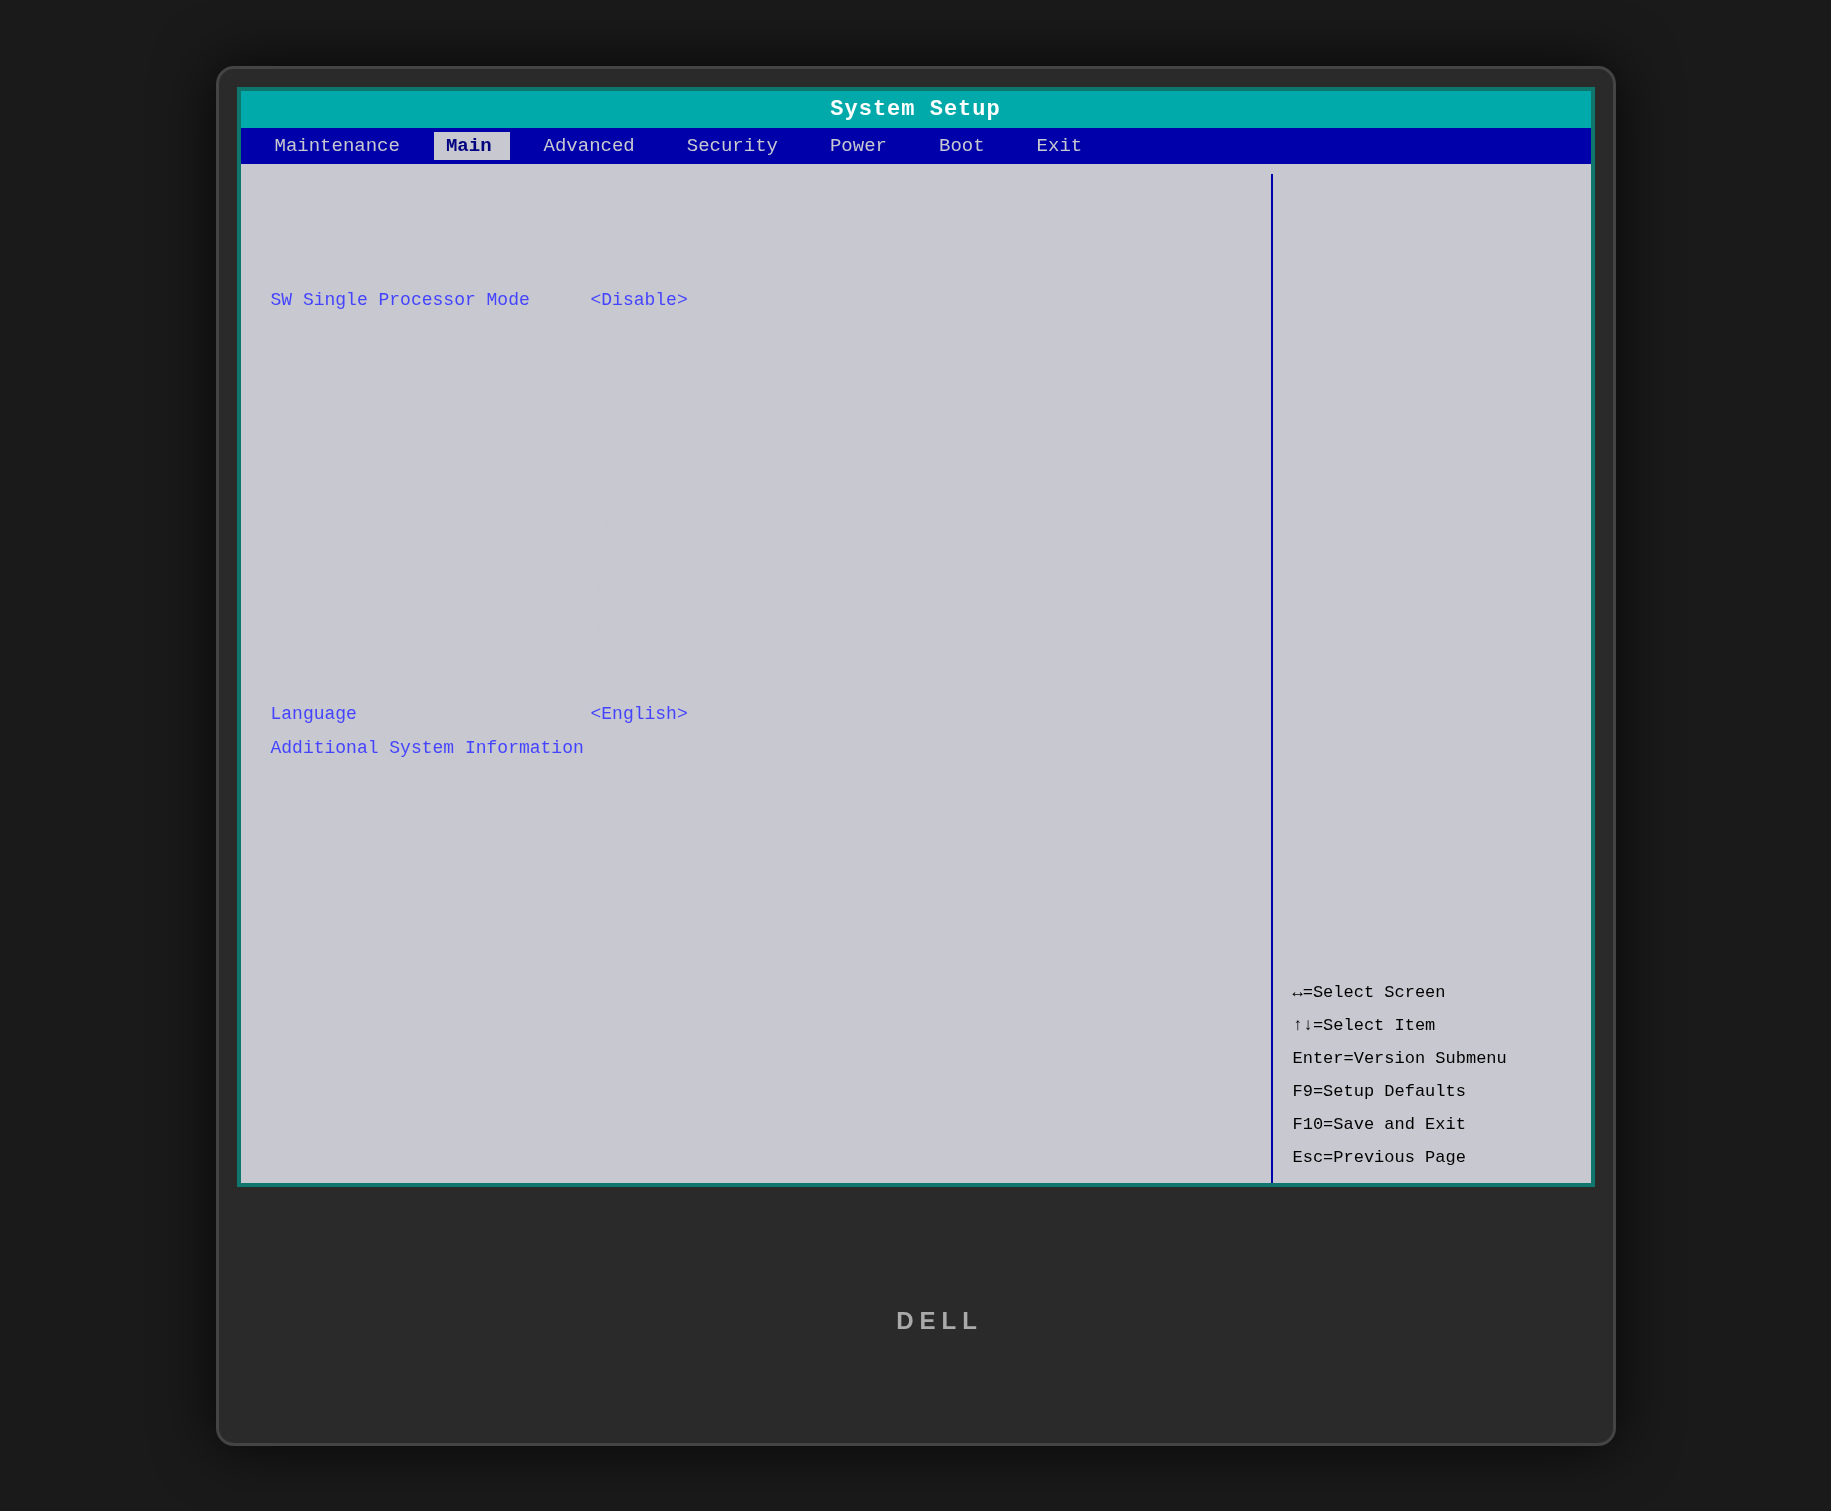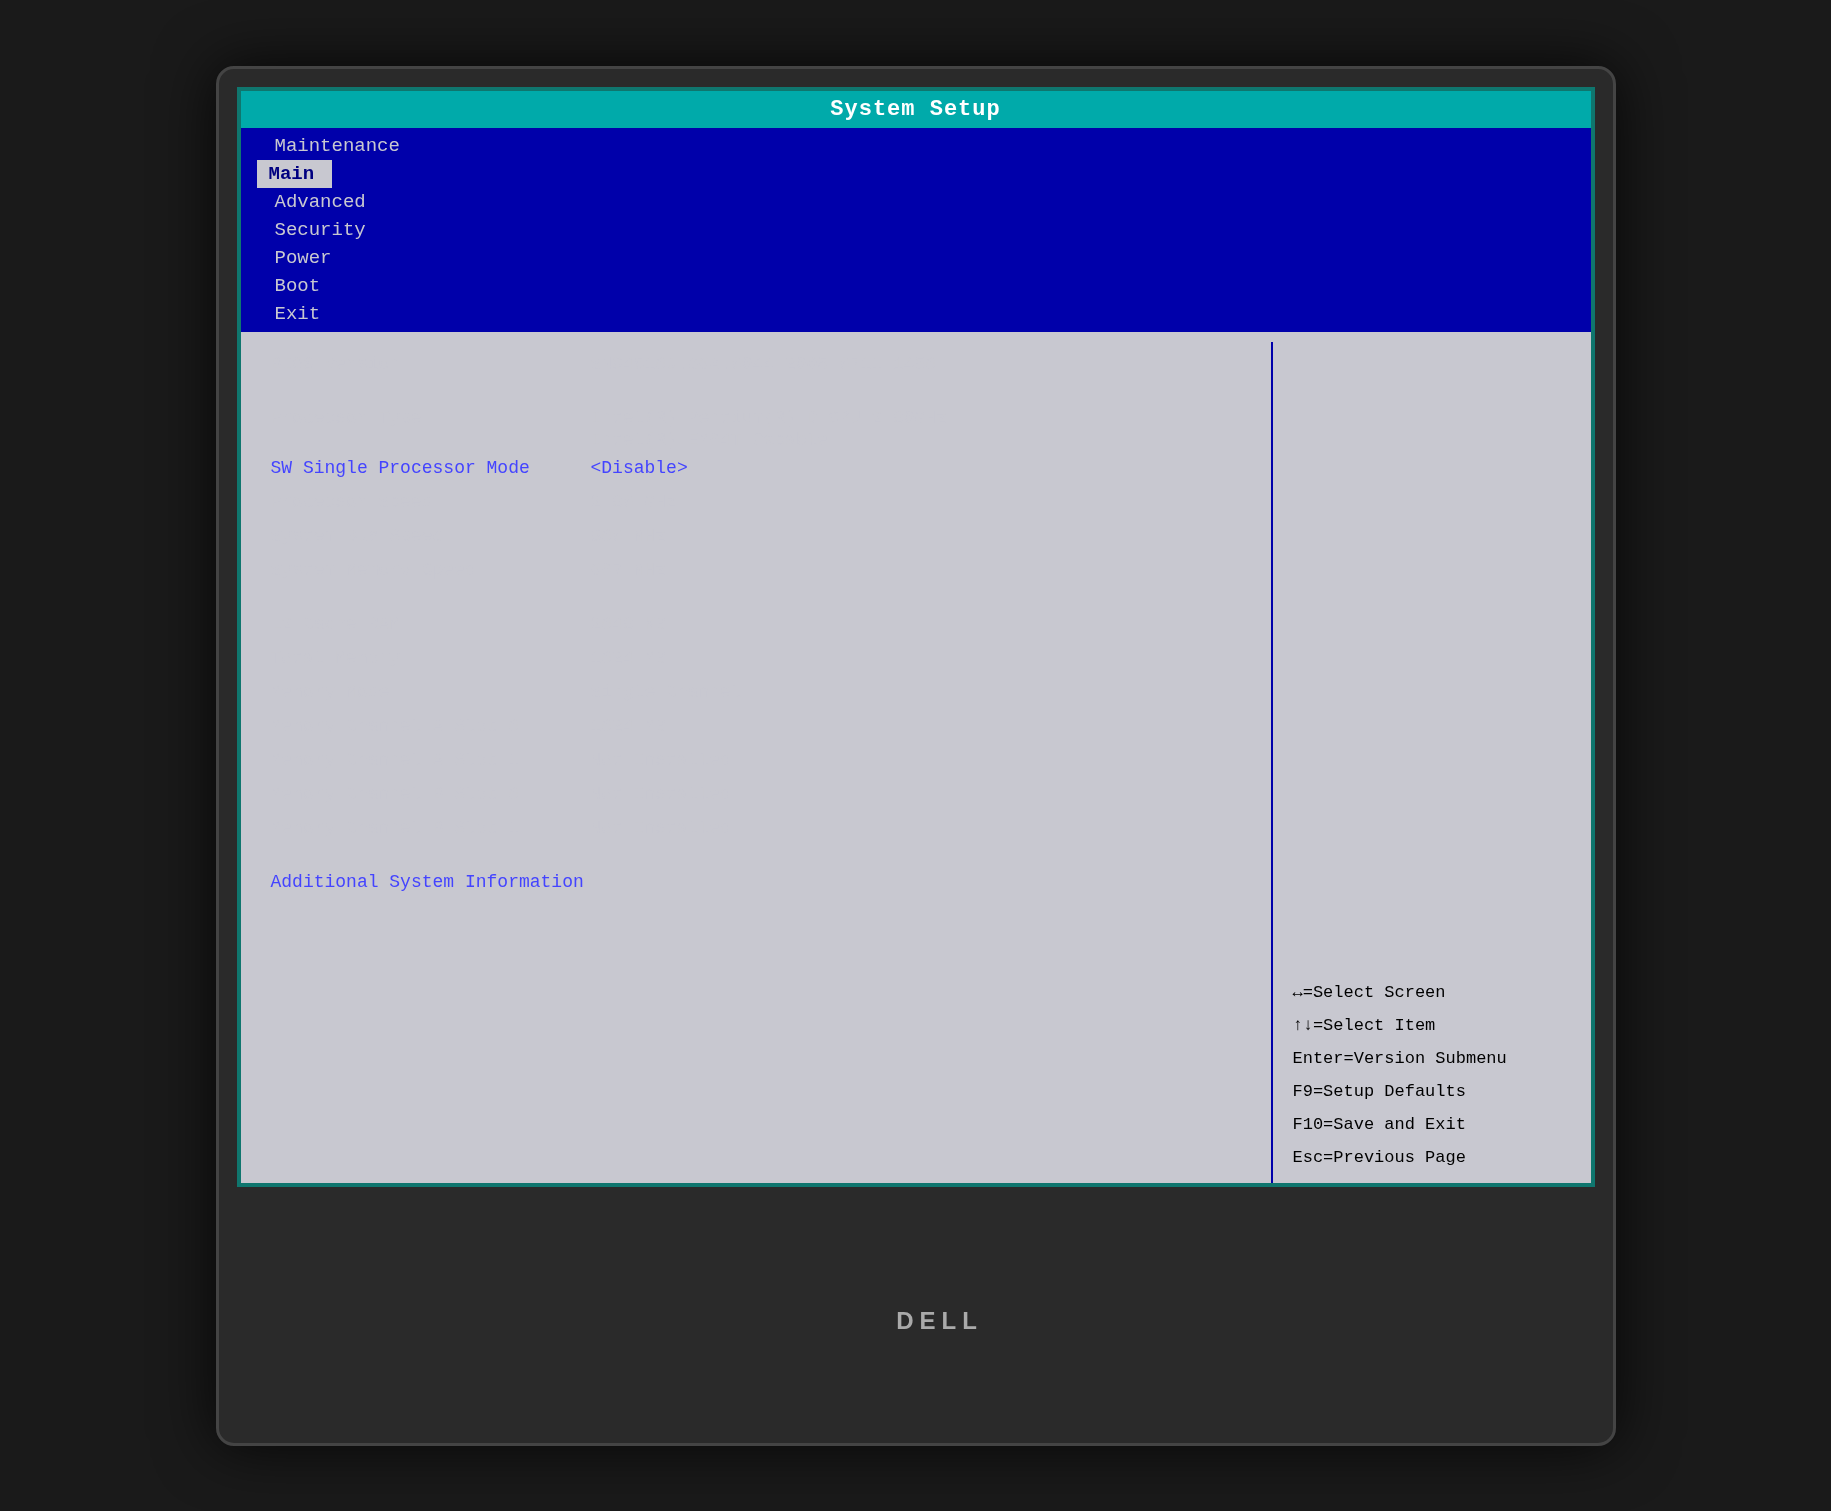--- a/index.html
+++ b/index.html
@@ -53,24 +53,24 @@
       padding: 6px 0;
       font-size: 22px;
       font-weight: bold;
       letter-spacing: 1px;
     }
 
     
     .nav-bar {
       background: #0000aa;
       display: flex;
-      flex-direction: column;
-      align-items: flex-start;
+      flex-direction: row;
+      align-items: center;
       padding: 4px 16px;
-      gap: 0;
+      gap: 16px;
     }
 
     .nav-item {
       color: #c8c8d0;
       font-size: 19px;
       padding: 3px 18px;
       cursor: pointer;
       font-family: 'Courier New', Courier, monospace;
     }
 
@@ -247,20 +247,24 @@
             <span class="info-value">Not Installed</span>
           </div>
 
           <div class="info-row">
             <span class="info-label">Memory Channel B Slot 1</span>
             <span class="info-value">Not Installed</span>
           </div>
 
           <div class="spacer"></div>
 
+          <div class="info-row">
+            <span class="info-label blue-link">Language</span>
+            <span class="info-value blue-val">&lt;English&gt;</span>
+          </div>
 
           <div class="info-row">
             <span class="info-label blue-link">Additional System Information</span>
             <span class="info-value"></span>
           </div>
 
 
 
         </div>
 

